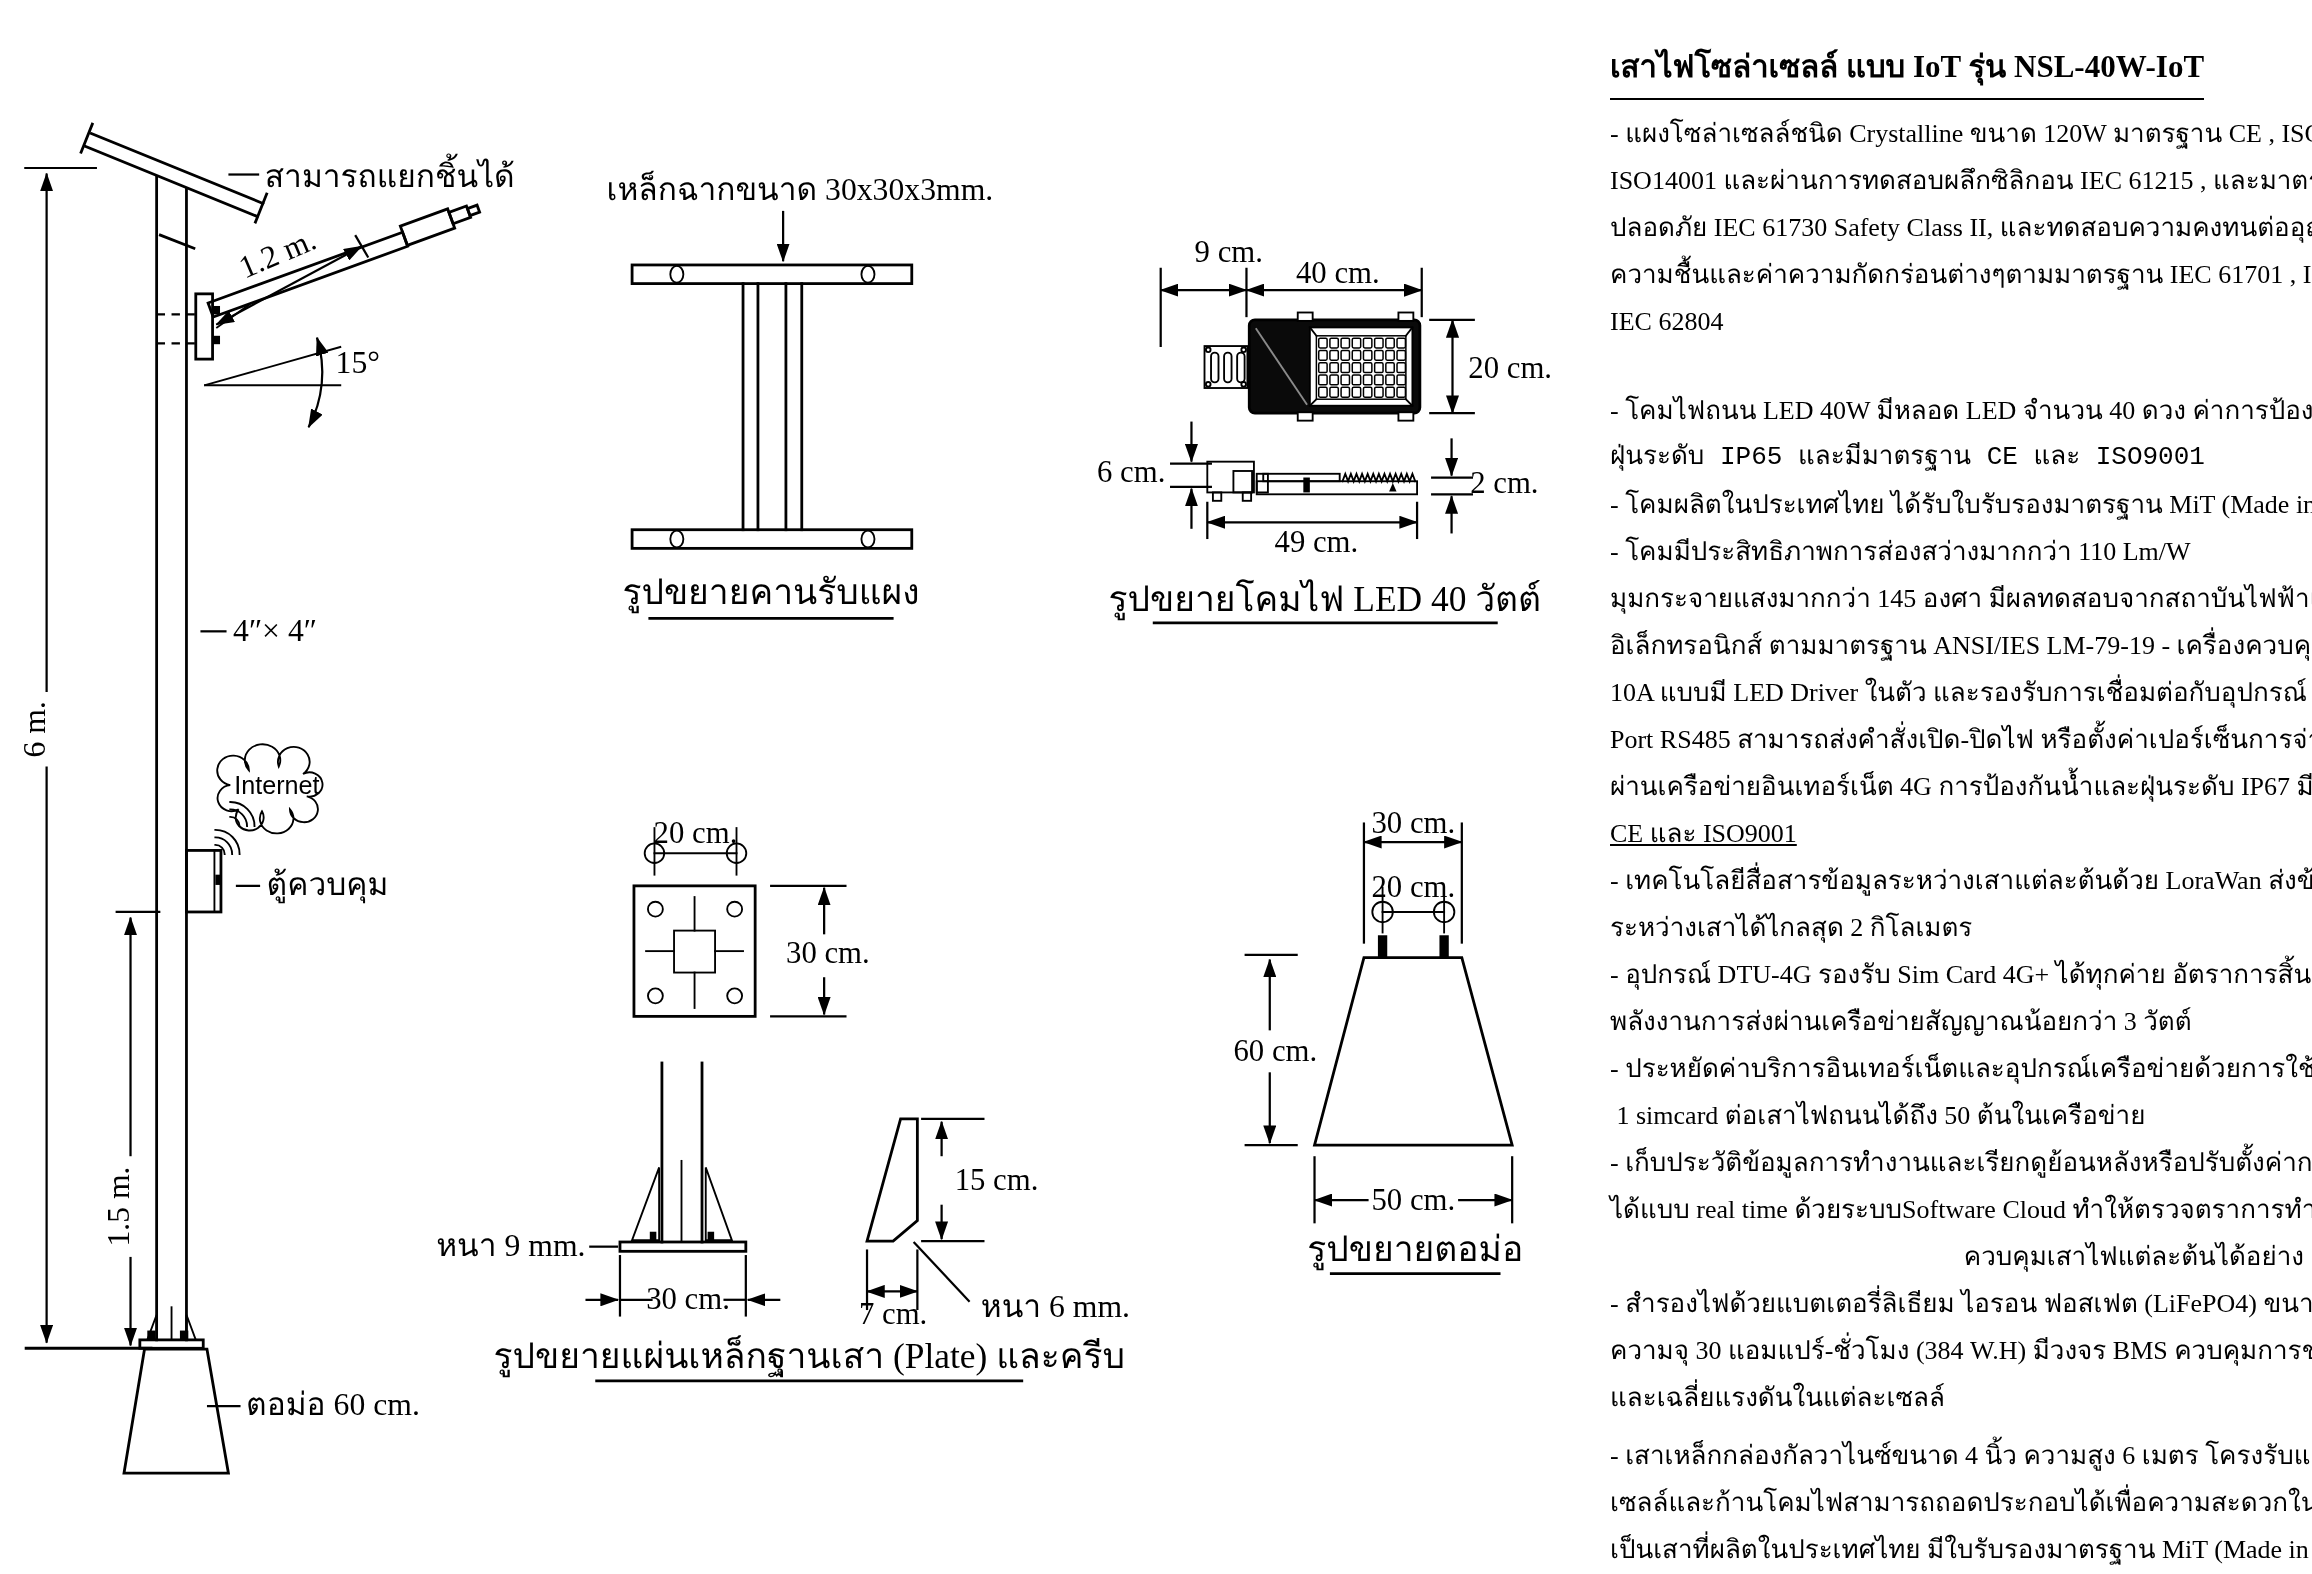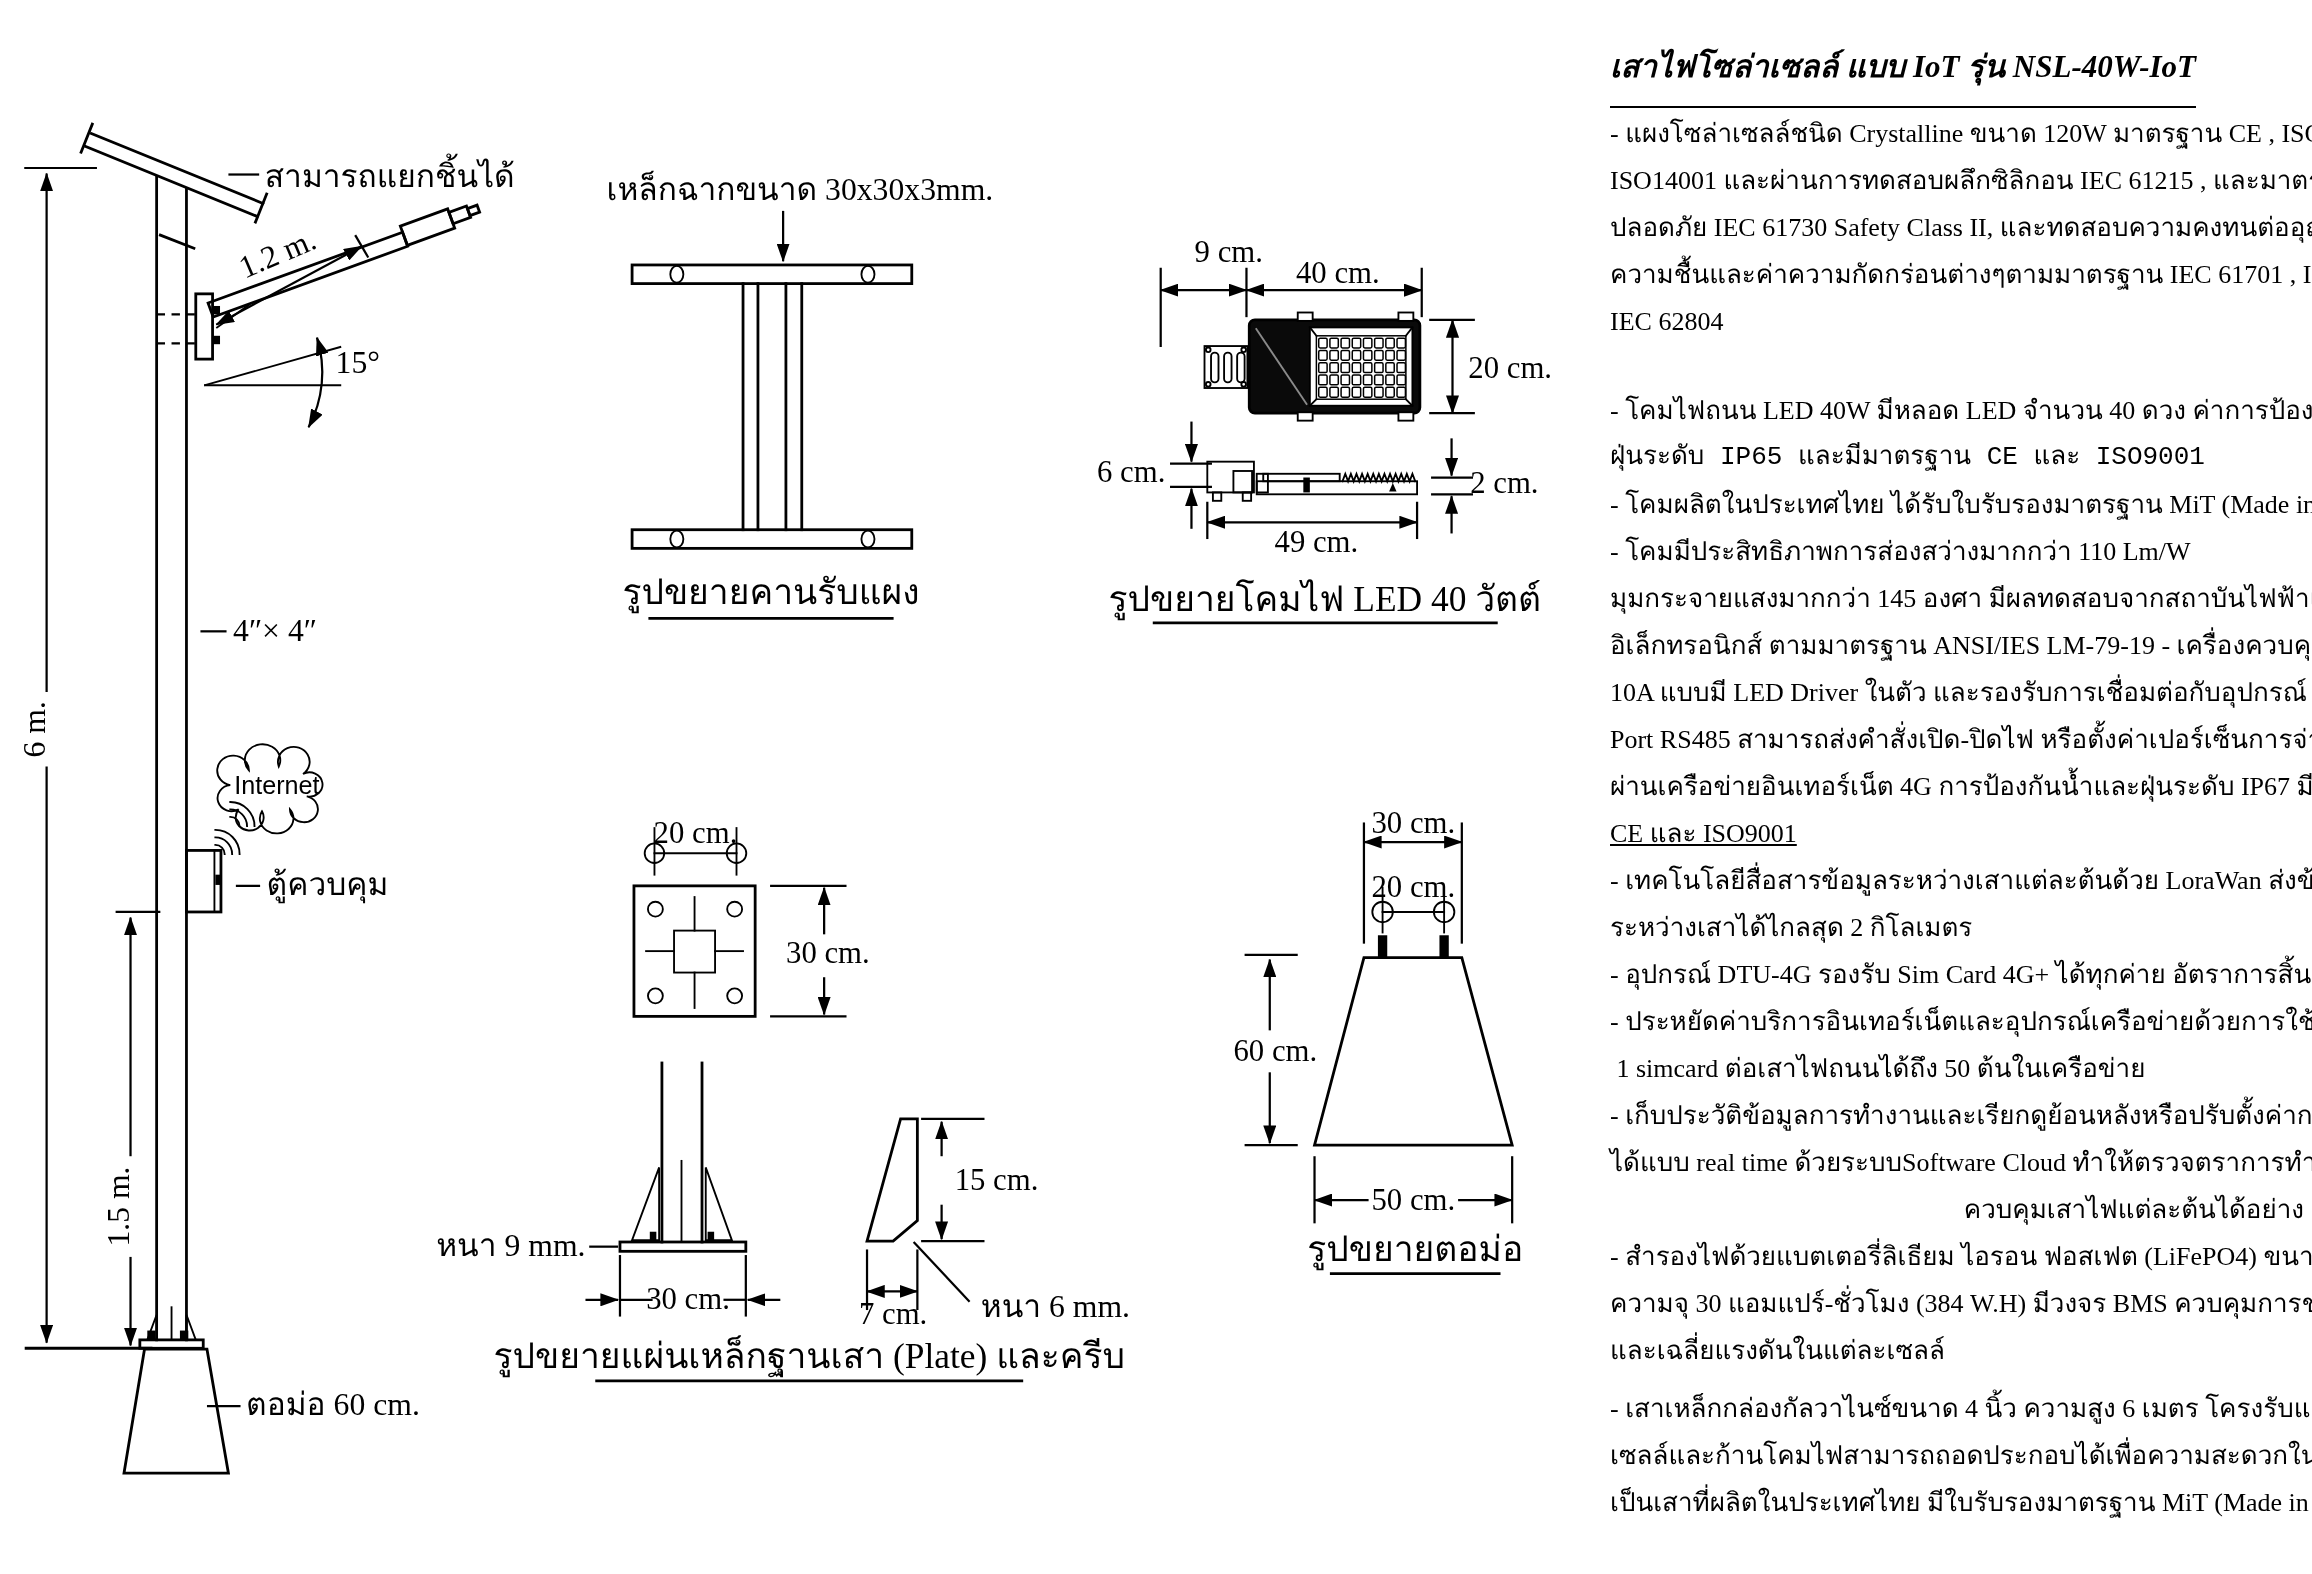--- a/index.html
+++ b/index.html
@@ -13,21 +13,21 @@
   .dash{stroke:#000;stroke-width:2.4;fill:none;stroke-dasharray:9 7;}
   .solid{fill:#000;stroke:none;}
   .lbl{font-family:"Liberation Serif",serif;font-size:34px;fill:#000;}
   .lbl-dim{font-family:"Liberation Serif",serif;font-size:33px;fill:#000;}
   .cap{font-family:"Liberation Serif",serif;font-size:38px;fill:#000;}
   .cloudtxt{font-family:"Liberation Sans",sans-serif;font-size:27px;fill:#000;}
   .led{fill:#fff;stroke:#000;stroke-width:1.6;}
   #spec-col{position:absolute;left:1610px;top:110px;width:694px;}
   .spec-line{height:47px;line-height:47px;font-size:26px;white-space:pre;}
   #spec-title{position:absolute;left:1610px;top:41px;font-size:31px;font-weight:bold;
-              display:inline-block;border-bottom:2.8px solid #000;padding-bottom:15px;white-space:pre;font-style:italic;}
+              display:inline-block;border-bottom:2.8px solid #000;padding-bottom:7px;white-space:pre;}
 </style>
 </head>
 <body>
 
 <div id="page">
 
 <svg width="2313" height="1575" viewBox="0 0 2481 1689" xmlns="http://www.w3.org/2000/svg">
   <defs>
     <marker id="ah" markerWidth="20" markerHeight="14" refX="19" refY="7" orient="auto-start-reverse" markerUnits="userSpaceOnUse">
       <path d="M0,0 L20,7 L0,14 Z" fill="#000"></path>
@@ -411,20 +411,21 @@
       <div class="spec-line" style="margin-top: 0px;">- โคมมีประสิทธิภาพการส่องสว่างมากกว่า 110 Lm/W</div>
       <div class="spec-line" style="margin-top: 0px;">มุมกระจายแสงมากกว่า 145 องศา มีผลทดสอบจากสถาบันไฟฟ้าและ</div>
       <div class="spec-line" style="margin-top: 0px;">อิเล็กทรอนิกส์ ตามมาตรฐาน ANSI/IES LM-79-19 - เครื่องควบคุมการชาร์จ</div>
       <div class="spec-line" style="margin-top: 0px;">10A แบบมี LED Driver ในตัว และรองรับการเชื่อมต่อกับอุปกรณ์ IoT ด้วย</div>
       <div class="spec-line" style="margin-top: 0px;">Port RS485 สามารถส่งคำสั่งเปิด-ปิดไฟ หรือตั้งค่าเปอร์เซ็นการจ่ายโหลด</div>
       <div class="spec-line" style="margin-top: 0px;">ผ่านเครือข่ายอินเทอร์เน็ต 4G การป้องกันน้ำและฝุ่นระดับ IP67 มีมาตรฐาน</div>
       <div class="spec-line" style="margin-top: 0px; text-decoration: underline;">CE และ ISO9001</div>
       <div class="spec-line" style="margin-top: 0px;">- เทคโนโลยีสื่อสารข้อมูลระหว่างเสาแต่ละต้นด้วย LoraWan ส่งข้อมูล</div>
       <div class="spec-line" style="margin-top: 0px;">ระหว่างเสาได้ไกลสุด 2 กิโลเมตร</div>
       <div class="spec-line" style="margin-top: 0px;">- อุปกรณ์ DTU-4G รองรับ Sim Card 4G+ ได้ทุกค่าย อัตราการสิ้นเปลือง</div>
+      <div class="spec-line" style="margin-top: 0px;">พลังงานการส่งผ่านเครือข่ายสัญญาณน้อยกว่า 3 วัตต์</div>
       <div class="spec-line" style="margin-top: 0px;">- ประหยัดค่าบริการอินเทอร์เน็ตและอุปกรณ์เครือข่ายด้วยการใช้เพียง</div>
       <div class="spec-line" style="margin-top: 0px;"> 1 simcard ต่อเสาไฟถนนได้ถึง 50 ต้นในเครือข่าย</div>
       <div class="spec-line" style="margin-top: 0px;">- เก็บประวัติข้อมูลการทำงานและเรียกดูย้อนหลังหรือปรับตั้งค่าการทำงาน</div>
       <div class="spec-line" style="margin-top: 0px;">ได้แบบ real time ด้วยระบบSoftware Cloud ทำให้ตรวจตราการทำงานและ</div>
       <div class="spec-line" style="margin-top: 0px; text-align: right;">ควบคุมเสาไฟแต่ละต้นได้อย่าง</div>
       <div class="spec-line" style="margin-top: 0px;">- สำรองไฟด้วยแบตเตอรี่ลิเธียม ไอรอน ฟอสเฟต (LiFePO4) ขนาด 12.8V</div>
       <div class="spec-line" style="margin-top: 0px;">ความจุ 30 แอมแปร์-ชั่วโมง (384 W.H) มีวงจร BMS ควบคุมการชาร์จประจุ</div>
       <div class="spec-line" style="margin-top: 0px;">และเฉลี่ยแรงดันในแต่ละเซลล์</div>
       <div class="spec-line" style="margin-top: 11.2px;">- เสาเหล็กกล่องกัลวาไนซ์ขนาด 4 นิ้ว ความสูง 6 เมตร โครงรับแผงโซล่า</div>
       <div class="spec-line" style="margin-top: 0px;">เซลล์และก้านโคมไฟสามารถถอดประกอบได้เพื่อความสะดวกในการติดตั้ง</div>

